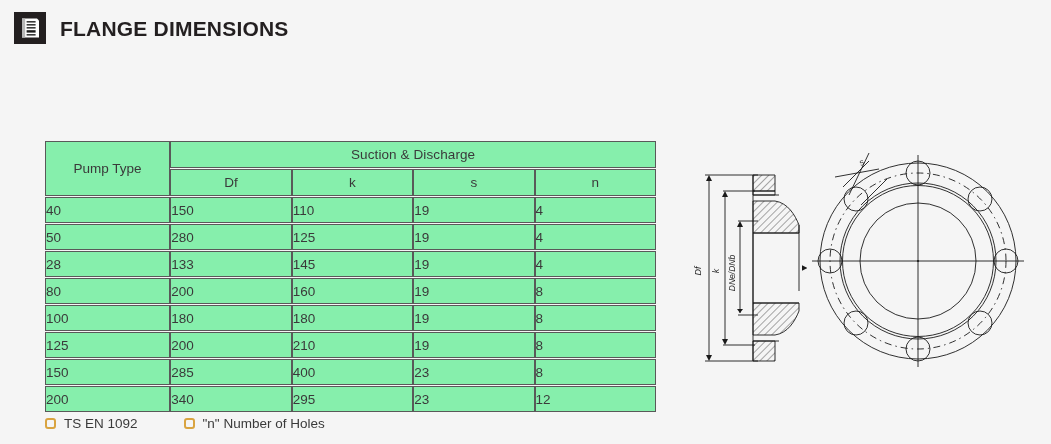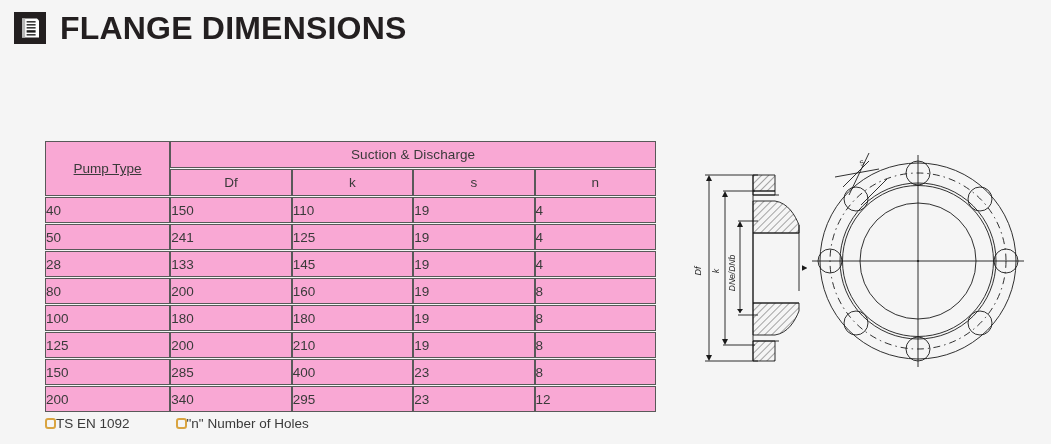--- a/index.html
+++ b/index.html
@@ -30,21 +30,21 @@
     width: 32px;
     height: 32px;
     background: #231f20;
     display: flex;
     align-items: center;
     justify-content: center;
     flex: 0 0 auto;
   }
   #header-icon-box svg { display: block; }
   #page-title {
-    font-size: 32px;
+    font-size: 21px;
     font-weight: bold;
     letter-spacing: 0.2px;
     color: #231f20;
     line-height: 1;
     white-space: nowrap;
   }
 
   
   #flange-table {
     position: absolute;
@@ -52,46 +52,47 @@
     top: 140px;
     width: 611px;
     border-collapse: separate;
     border-spacing: 0 1px;
     font-size: 13.5px;
     color: #3a3a3a;
   }
   #flange-table td, #flange-table th {
     border: 1px solid #595959;
     font-weight: normal;
-    background: #f9a8d4;
+    background: #86efac;
     padding: 0;
     vertical-align: middle;
   }
   .hdr-row th { height: 25px; }
-  #pump-type-head { width: 125px; text-decoration: underline; }
+  #pump-type-head { width: 125px; }
   #suction-discharge-head { letter-spacing: .1px; }
   .sub-head { width: 121.5px; }
   .data-row td { height: 24px; }
   .col-pump { width: 125px; }
   .col-df, .col-k, .col-s, .col-n { width: 121.5px; }
 
   
   #legend {
     position: absolute;
     left: 45px;
     top: 416px;
     display: flex;
     align-items: center;
     gap: 46px;
     font-size: 13.5px;
     color: #3a3a3a;
   }
   .legend-item {
     display: flex;
     align-items: center;
+    gap: 8px;
     white-space: nowrap;
   }
   .legend-bullet {
     width: 11px;
     height: 11px;
     border: 2px solid #d9a441;
     border-radius: 3px;
     box-sizing: border-box;
     flex: 0 0 auto;
   }
@@ -141,21 +142,21 @@
   <tbody id="table-body">
     <tr class="data-row">
       <td class="col-pump">40</td>
       <td class="col-df">150</td>
       <td class="col-k">110</td>
       <td class="col-s">19</td>
       <td class="col-n">4</td>
     </tr>
     <tr class="data-row">
       <td class="col-pump">50</td>
-      <td class="col-df">241</td>
+      <td class="col-df">280</td>
       <td class="col-k">125</td>
       <td class="col-s">19</td>
       <td class="col-n">4</td>
     </tr>
     <tr class="data-row">
       <td class="col-pump">28</td>
       <td class="col-df">133</td>
       <td class="col-k">145</td>
       <td class="col-s">19</td>
       <td class="col-n">4</td>

